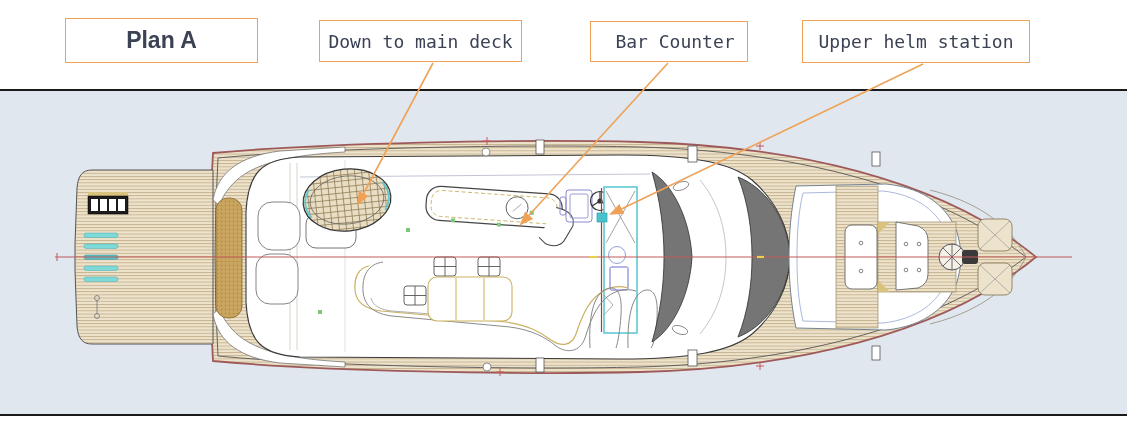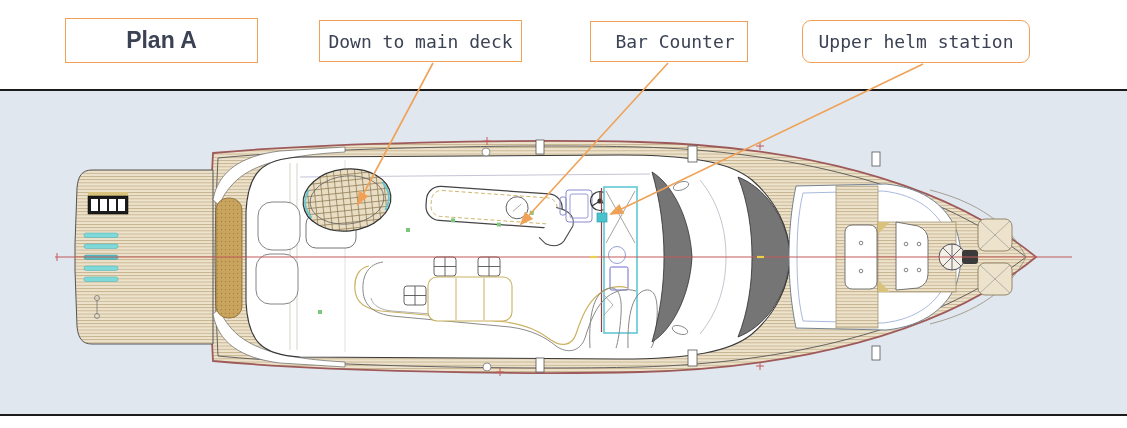--- a/index.html
+++ b/index.html
@@ -10,21 +10,21 @@
         border-top:2px solid var(--c-border,#1B1B1B);
         border-bottom:2px solid var(--c-border,#1B1B1B);}
   .boat-svg{position:absolute;left:0;top:0;width:1127px;height:428px;}
   .label-box{position:absolute;display:flex;align-items:center;justify-content:center;
              background:#fff;border:1.6px solid var(--c-accent,#EFA257);
              color:var(--c-text,#3B4254);font-size:18px;white-space:nowrap;box-sizing:border-box;}
   .label-plan{left:65px;top:18px;width:193px;height:45px;
               font-family:"Liberation Sans","DejaVu Sans",sans-serif;font-weight:700;font-size:23px;}
   .label-down{left:319px;top:20px;width:203px;height:42px;}
   .label-bar{left:590px;top:21px;width:158px;height:41px;padding-left:12px;}
-  .label-helm{left:802px;top:20px;width:228px;height:43px;border-radius:9px;}
+  .label-helm{left:802px;top:20px;width:228px;height:43px;}
   .leader{stroke:var(--c-accent,#EFA257);stroke-width:1.6;fill:none;}
   .ah{fill:var(--c-accent,#EFA257);}
   .centerline{stroke:var(--c-centerline,#C25B5B);}
   .hullstroke{stroke:var(--c-hull,#9E5A5A);}
   .cyanline{stroke:var(--c-cyan,#5FC9D4);}
   .yellowline{stroke:var(--c-yellow,#CBB161);}
   .blueline{stroke:var(--c-blue,#8A8AD0);}
   .wind{fill:var(--c-windshield,#757575);}
 </style>
 </head>

